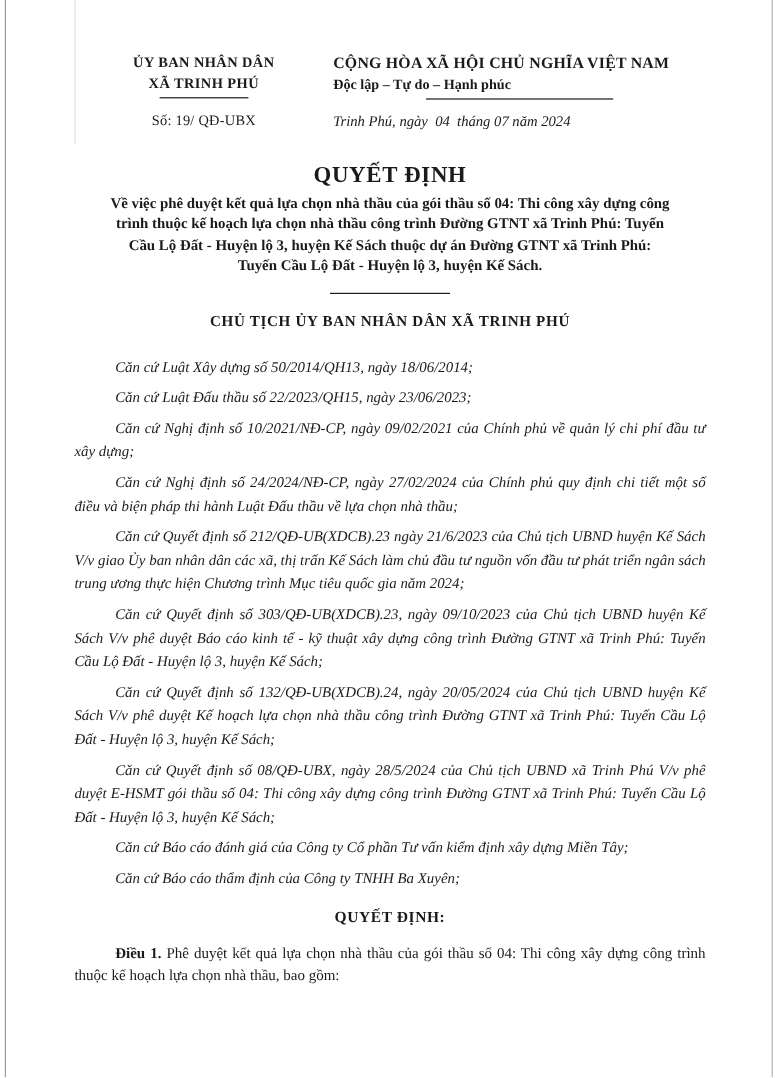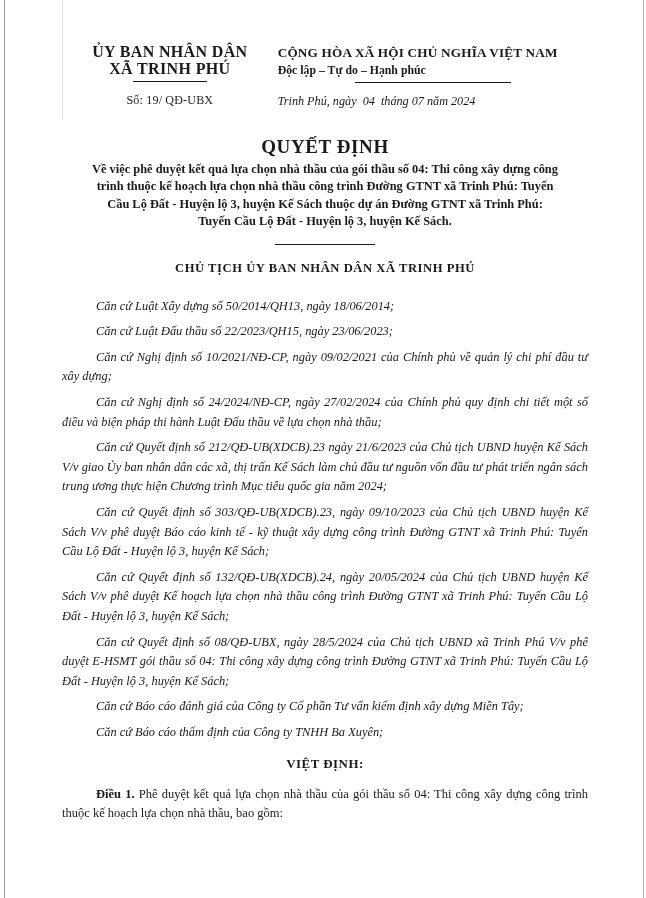--- a/index.html
+++ b/index.html
@@ -52,21 +52,21 @@
   .mast-left {
     width: 41%;
     text-align: center;
   }
   .mast-right {
     width: 59%;
     text-align: left;
   }
   .org-name {
     font-weight: bold;
-    font-size: 16px;
+    font-size: 12px;
     line-height: 16.5px;
     letter-spacing: 0.35px;
   }
   .nation-name {
     font-weight: bold;
     font-size: 13.2px;
     line-height: 17px;
     letter-spacing: 0.2px;
   }
   .motto {
@@ -198,19 +198,19 @@
           <p class="basis">Căn cứ Nghị định số 10/2021/NĐ-CP, ngày 09/02/2021 của Chính phủ về quản lý chi phí đầu tư xây dựng;</p>
           <p class="basis">Căn cứ Nghị định số 24/2024/NĐ-CP, ngày 27/02/2024 của Chính phủ quy định chi tiết một số điều và biện pháp thi hành Luật Đấu thầu về lựa chọn nhà thầu;</p>
           <p class="basis">Căn cứ Quyết định số 212/QĐ-UB(XDCB).23 ngày 21/6/2023 của Chủ tịch UBND huyện Kế Sách V/v giao Ủy ban nhân dân các xã, thị trấn Kế Sách làm chủ đầu tư nguồn vốn đầu tư phát triển ngân sách trung ương thực hiện Chương trình Mục tiêu quốc gia năm 2024;</p>
           <p class="basis">Căn cứ Quyết định số 303/QĐ-UB(XDCB).23, ngày 09/10/2023 của Chủ tịch UBND huyện Kế Sách V/v phê duyệt Báo cáo kinh tế - kỹ thuật xây dựng công trình Đường GTNT xã Trinh Phú: Tuyến Cầu Lộ Đất - Huyện lộ 3, huyện Kế Sách;</p>
           <p class="basis">Căn cứ Quyết định số 132/QĐ-UB(XDCB).24, ngày 20/05/2024 của Chủ tịch UBND huyện Kế Sách V/v phê duyệt Kế hoạch lựa chọn nhà thầu công trình Đường GTNT xã Trinh Phú: Tuyến Cầu Lộ Đất - Huyện lộ 3, huyện Kế Sách;</p>
           <p class="basis">Căn cứ Quyết định số 08/QĐ-UBX, ngày 28/5/2024 của Chủ tịch UBND xã Trinh Phú V/v phê duyệt E-HSMT gói thầu số 04: Thi công xây dựng công trình Đường GTNT xã Trinh Phú: Tuyến Cầu Lộ Đất - Huyện lộ 3, huyện Kế Sách;</p>
           <p class="basis">Căn cứ Báo cáo đánh giá của Công ty Cổ phần Tư vấn kiểm định xây dựng Miền Tây;</p>
           <p class="basis">Căn cứ Báo cáo thẩm định của Công ty TNHH Ba Xuyên;</p>
         </div>
 
-      <p class="decides-word">VIỆT ĐỊNH:</p>
+      <p class="decides-word">QUYẾT ĐỊNH:</p>
 
       <p class="article"><span class="article-label">Điều 1.</span><span> Phê duyệt kết quả lựa chọn nhà thầu của gói thầu số 04: Thi công xây dựng công trình thuộc kế hoạch lựa chọn nhà thầu, bao gồm:</span></p>
     </div>
 
   </div>
 </div>
 
 </body></html>

